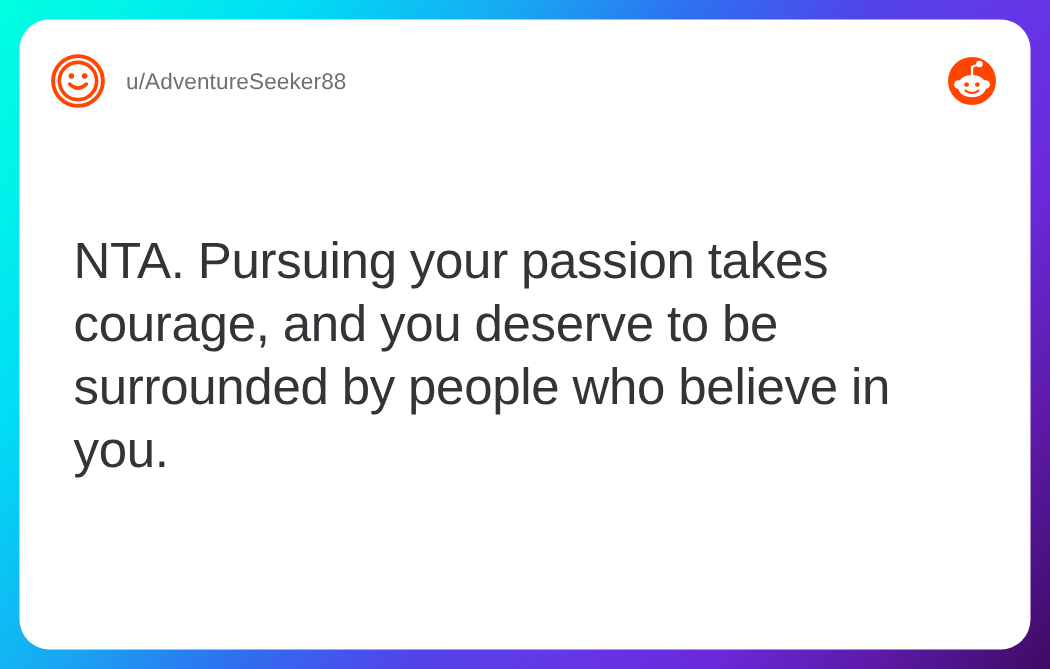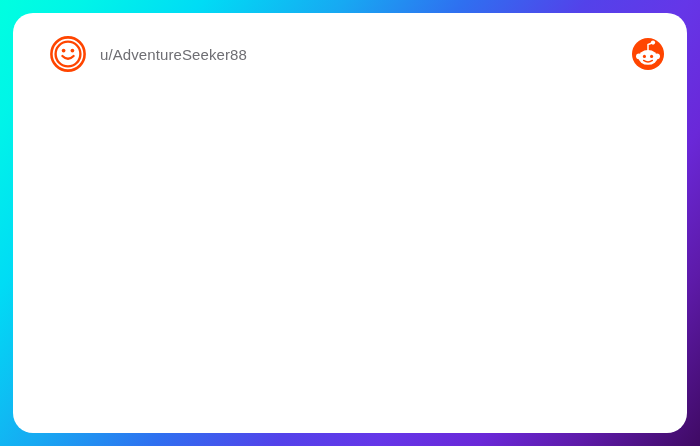--- a/index.html
+++ b/index.html
@@ -41,21 +41,21 @@
     width: 674px;
     height: 420px;
     box-sizing: border-box;
     background: #ffffff;
     border-radius: 20px;
     overflow: hidden;
   }
 
   .card-header {
     position: absolute;
-    left: 16px;
+    left: 0;
     top: 0;
     right: 0;
     height: 82px;
     display: flex;
     align-items: center;
     padding: 0 22px 0 20px;
     box-sizing: border-box;
   }
 
   .avatar {
@@ -141,16 +141,19 @@
 
           <circle cx="13.4" cy="19.4" r="1.55" fill="#ff4500"></circle>
           <circle cx="20.6" cy="19.4" r="1.55" fill="#ff4500"></circle>
 
           <path d="M12.6 23.4 Q17 26.6 21.4 23.4" fill="none" stroke="#ff4500" stroke-width="1.35" stroke-linecap="round"></path>
         </svg>
       </span>
 
     </div>
 
+    <div class="card-body">
+      <p class="body-text">NTA. Pursuing your passion takes courage, and you deserve to be surrounded by people who believe in you.</p>
+    </div>
 
   </div>
 
 </div>
 
 </body></html>

